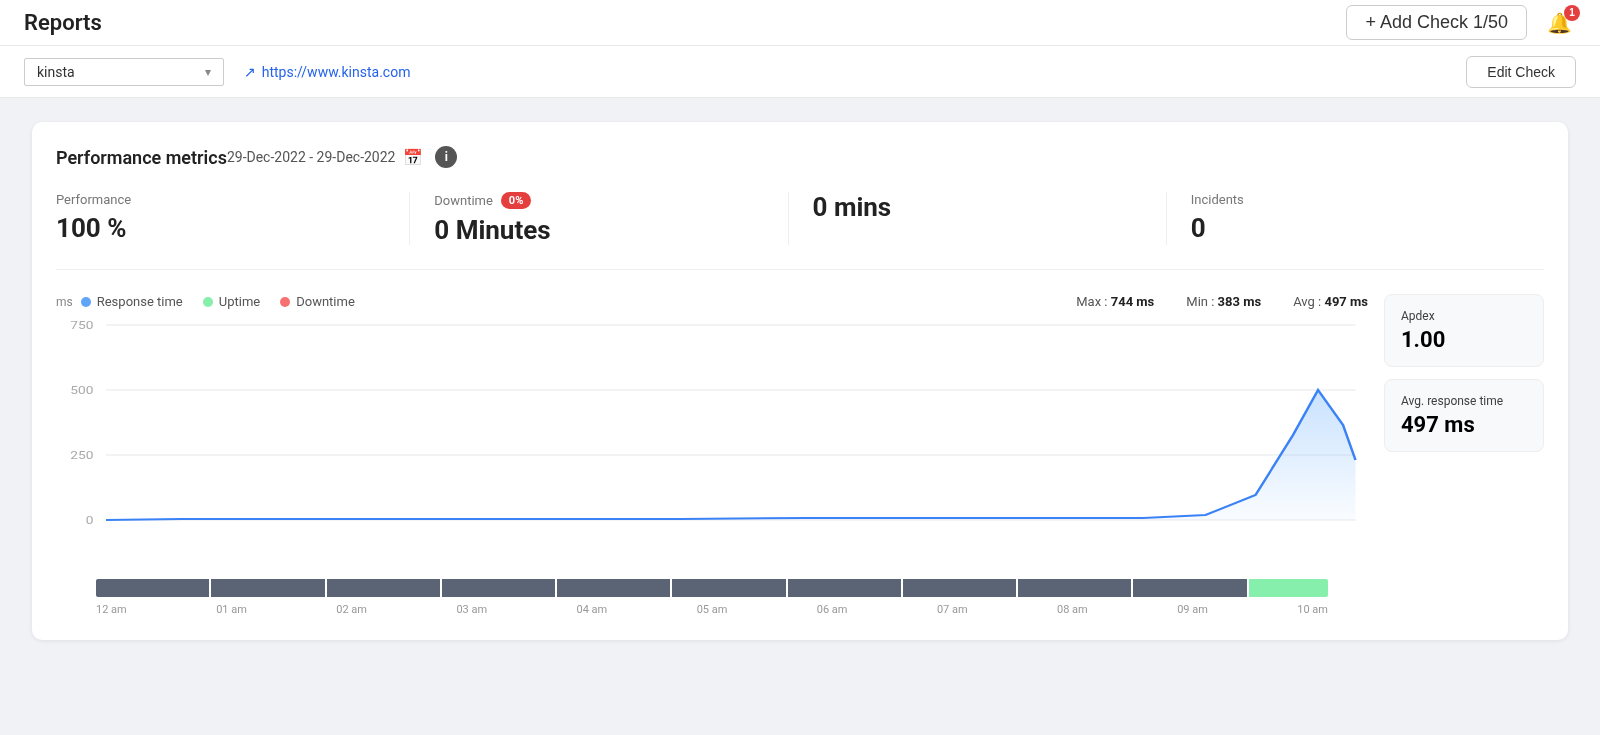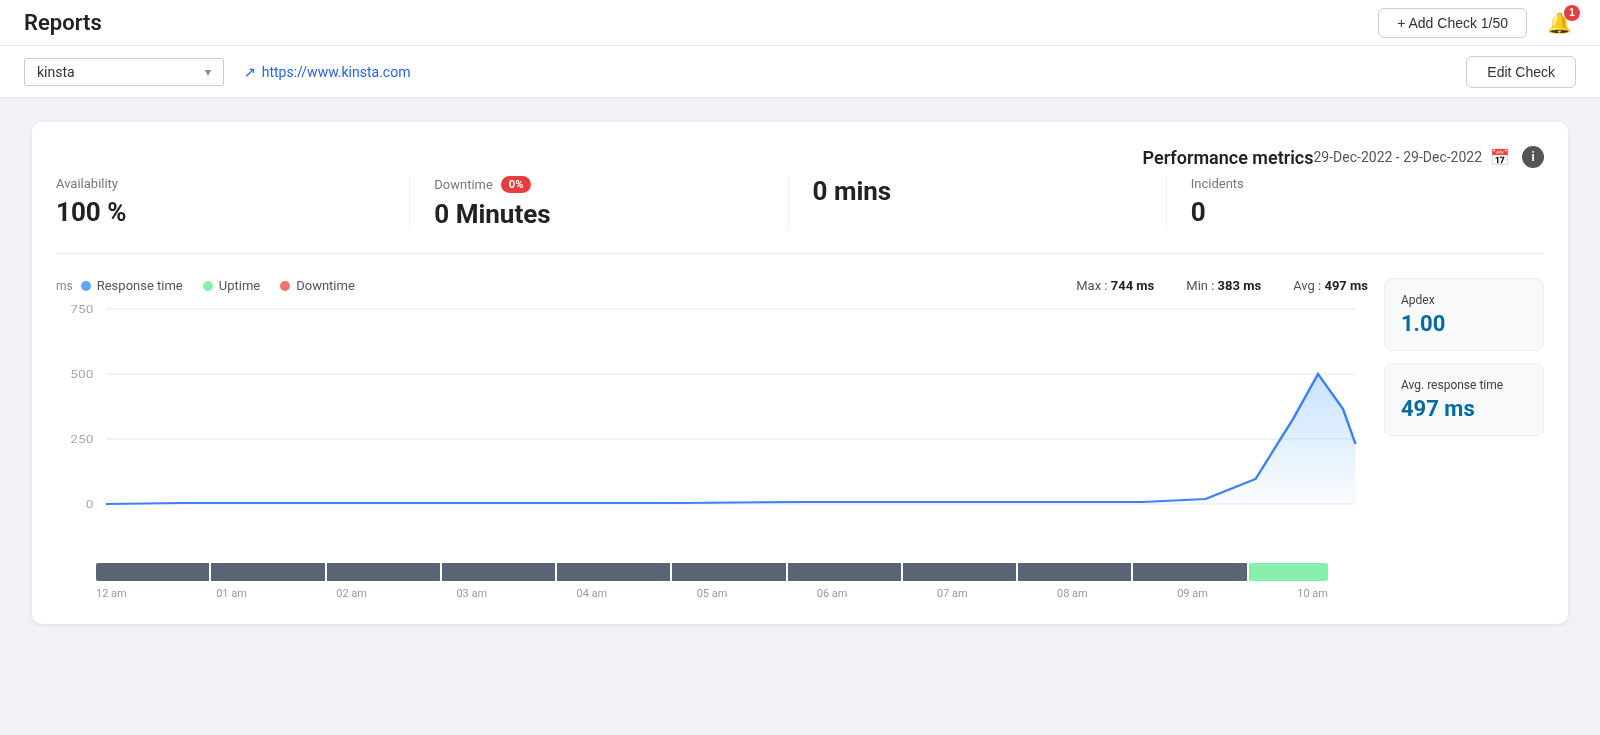--- a/index.html
+++ b/index.html
@@ -28,21 +28,21 @@
     .header-right {
       display: flex;
       align-items: center;
       gap: 16px;
     }
     .add-check-btn {
       border: 1.5px solid #ccc;
       background: #fff;
       padding: 6px 18px;
       border-radius: 6px;
-      font-size: 14px;
+      font-size: 18px;
       cursor: pointer;
       color: #333;
     }
     .notif-btn {
       position: relative;
       background: none;
       border: none;
       cursor: pointer;
       font-size: 20px;
       color: #555;
@@ -125,22 +125,22 @@
     .metrics-card {
       background: #fff;
       border-radius: 10px;
       padding: 24px;
       box-shadow: 0 1px 4px rgba(0,0,0,0.08);
     }
 
     .card-header {
       display: flex;
       align-items: center;
-      justify-content: flex-end;
-      margin-bottom: 8px;
+      justify-content: flex-start;
+      margin-bottom: 24px;
     }
     .card-title {
       font-size: 18px;
       font-weight: 600;
       color: #222;
     }
     .date-range {
       display: flex;
       align-items: center;
       gap: 8px;
@@ -223,21 +223,21 @@
       padding: 14px 16px;
     }
     .chart-sidebar-label {
       font-size: 12px;
       color: #404040;
       margin-bottom: 4px;
     }
     .chart-sidebar-value {
       font-size: 22px;
       font-weight: 700;
-      color: #0369a1;
+      color: #000000;
     }
 
     
     .chart-legend {
       display: flex;
       align-items: center;
       gap: 20px;
       margin-bottom: 8px;
       font-size: 13px;
       color: #555;
@@ -322,21 +322,21 @@
       <div class="date-range">
         <span>29-Dec-2022 - 29-Dec-2022</span>
         <span class="calendar-icon">📅</span>
         <span class="info-icon">i</span>
       </div>
     </div>
 
     <div class="metrics-row">
       <div class="metric-item">
         <div class="metric-label">
-          <span>Availability</span>
+          <span>Performance</span>
         </div>
         <div class="metric-value">100 %</div>
       </div>
       <div class="metric-item">
         <div class="metric-label">
           <span>Downtime</span>
           <span class="downtime-badge">0%</span>
         </div>
         <div class="metric-value">0 Minutes</div>
       </div>

